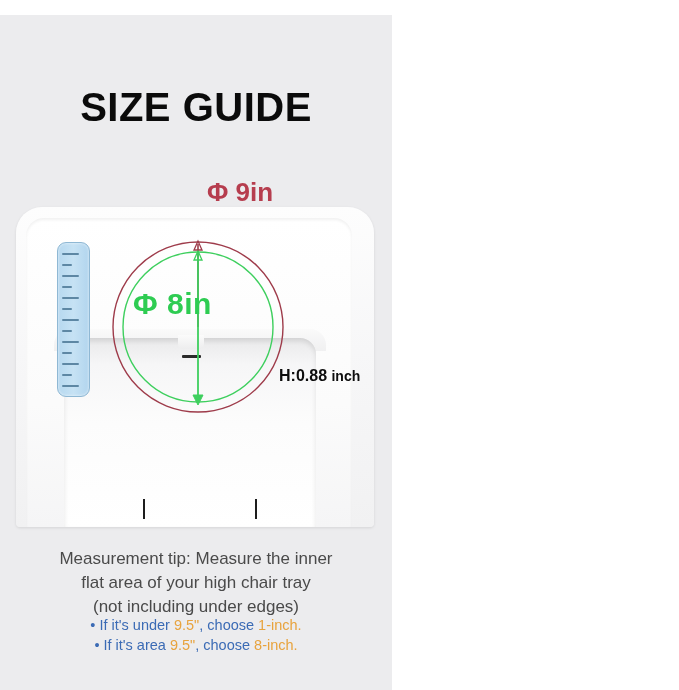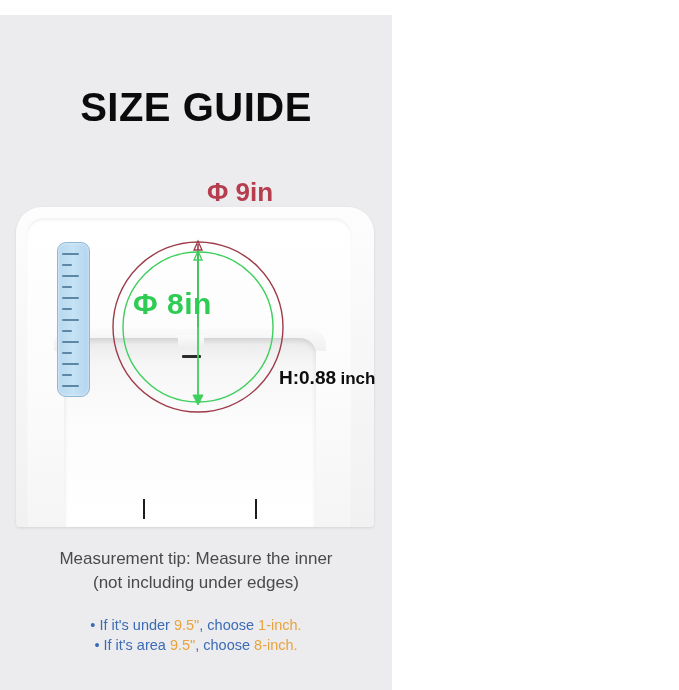--- a/index.html
+++ b/index.html
@@ -153,22 +153,22 @@
     font-family: "Liberation Sans", sans-serif;
     letter-spacing: 0.5px;
   }
   .label-h {
     position: absolute;
     left: 279px; top: 352px;
     color: #0d0d0d;
     font-family: "Liberation Sans", sans-serif;
     white-space: nowrap;
   }
-  .label-h .big { font-size: 19px; font-weight: 700; text-align: center; }
-  .label-h .small { font-size: 17px; font-weight: 700; }
+  .label-h .big { font-size: 16px; font-weight: 700; text-align: center; }
+  .label-h .small { font-size: 14px; font-weight: 700; }
 
   
   .tip {
     position: absolute;
     left: 0; top: 532px;
     width: 392px;
     text-align: center;
     font-size: 17px;
     line-height: 24px;
     color: #4a4a4a;
@@ -237,20 +237,21 @@
 
     <div class="label-9in">Φ 9in</div>
     <div class="label-8in">Φ 8in</div>
 
     <div class="label-h">
       <span class="big">H:0.88</span><span>&nbsp;</span><span class="small">inch</span>
     </div>
 
     <div class="tip">
       <div>Measurement tip: Measure the inner</div>
+      <div>flat area of your high chair tray</div>
       <div>(not including under edges)</div>
     </div>
 
     <div class="bullets">
       <div>
         <span>• If it's under </span><span class="hl">9.5"</span><span>, choose </span><span class="hl">1-inch.</span>
       </div>
       <div>
         <span>• If it's area </span><span class="hl">9.5"</span><span>, choose </span><span class="hl">8-inch.</span>
       </div>

